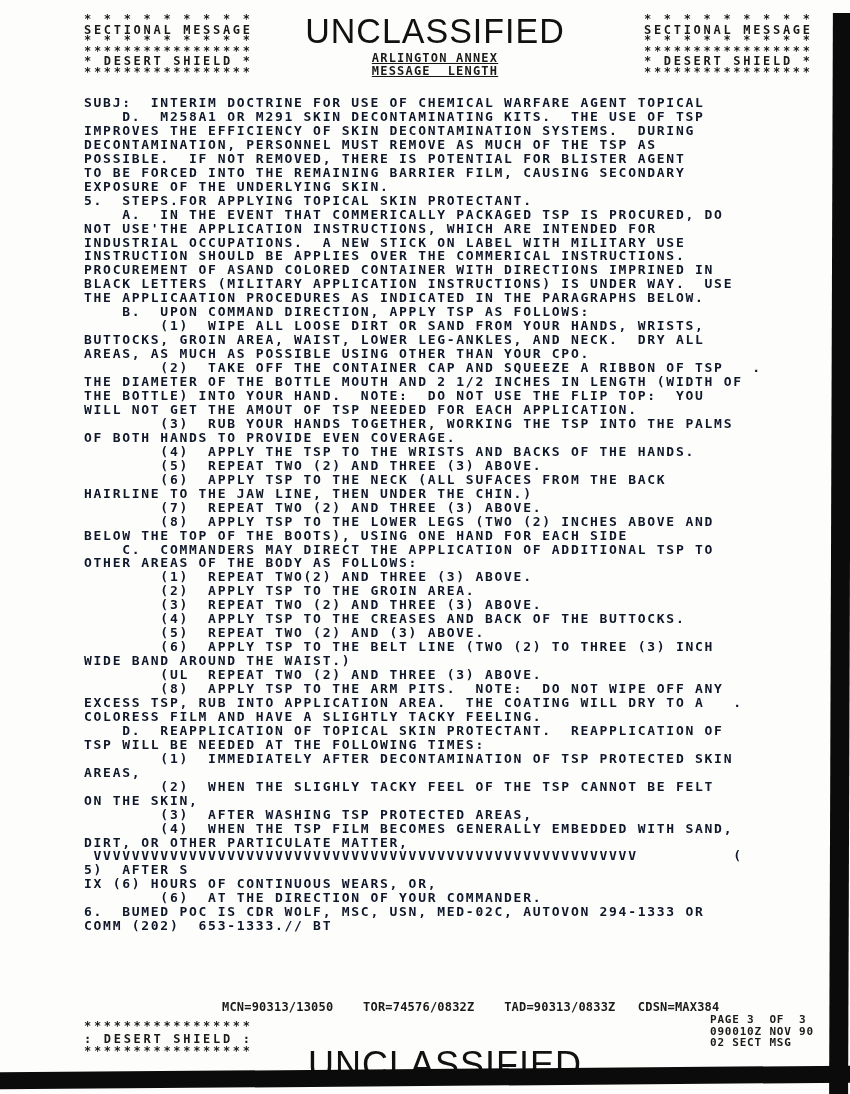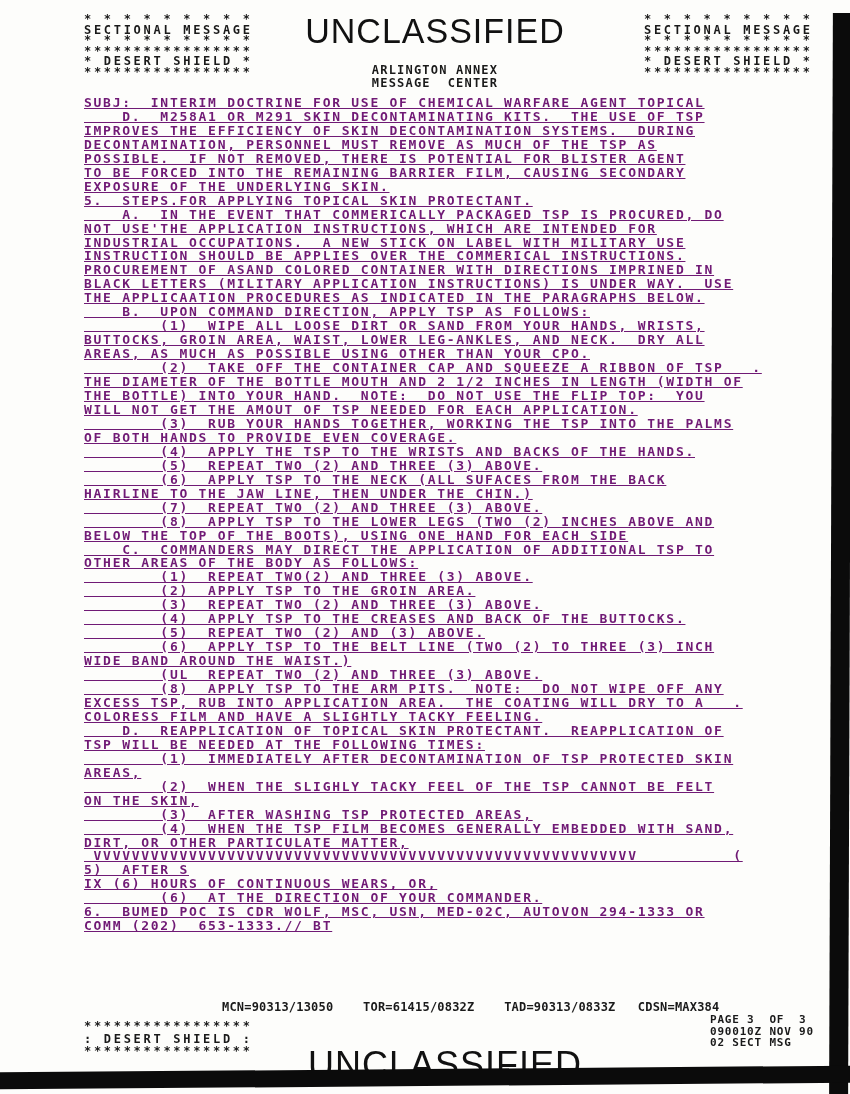--- a/index.html
+++ b/index.html
@@ -44,33 +44,32 @@
     transform: scaleY(1.02);
   }
   .annex {
     font-size: 12px;
     font-weight: 700;
     letter-spacing: 1.2px;
     line-height: 13px;
     white-space: pre;
     color: #1a1a1a;
   }
-  .annex-block { margin-top: 15px; }
+  .annex-block { margin-top: 3px; text-decoration: underline; }
 
   
   .body-text {
     position: absolute;
     left: 84px; top: 96px;
     font-size: 13px;
     font-weight: 700;
     letter-spacing: 1.72px;
     line-height: 13.95px;
     white-space: pre;
-    color: #701a75;
-    text-decoration: underline;
+    color: #0f172a;
   }
 
   
   .mcn-line {
     position: absolute;
     left: 222px; top: 1000px;
     font-size: 12px;
     font-weight: 700;
     letter-spacing: 0.2px;
     white-space: pre;
@@ -120,21 +119,21 @@
 SECTIONAL MESSAGE
 * * * * * * * * *
 *****************
 * DESERT SHIELD *
 *****************</pre>
 
   <div class="center-head">
     <div class="classification">UNCLASSIFIED</div>
     <div class="annex-block">
       <div class="annex">ARLINGTON ANNEX</div>
-      <div class="annex">MESSAGE  CENTER</div>
+      <div class="annex">MESSAGE  LENGTH</div>
     </div>
   </div>
 
   <pre class="stamp stamp-top-right">* * * * * * * * *
 SECTIONAL MESSAGE
 * * * * * * * * *
 *****************
 * DESERT SHIELD *
 *****************</pre>
 
@@ -192,21 +191,21 @@
         (3)  AFTER WASHING TSP PROTECTED AREAS,
         (4)  WHEN THE TSP FILM BECOMES GENERALLY EMBEDDED WITH SAND,
 DIRT, OR OTHER PARTICULATE MATTER,
  VVVVVVVVVVVVVVVVVVVVVVVVVVVVVVVVVVVVVVVVVVVVVVVVVVVVVVVVV          (
 5)  AFTER S
 IX (6) HOURS OF CONTINUOUS WEARS, OR,
         (6)  AT THE DIRECTION OF YOUR COMMANDER.
 6.  BUMED POC IS CDR WOLF, MSC, USN, MED-02C, AUTOVON 294-1333 OR
 COMM (202)  653-1333.// BT</pre>
 
-  <div class="mcn-line">MCN=90313/13050    TOR=61415/0832Z    TAD=90313/0833Z   CDSN=MAX384</div>
+  <div class="mcn-line">MCN=90313/13050    TOR=74576/0832Z    TAD=90313/0833Z   CDSN=MAX384</div>
 
   <pre class="stamp stamp-bottom-left">*****************
 : DESERT SHIELD :
 *****************</pre>
 
   <div class="center-foot">
     <div class="classification classification-bottom">UNCLASSIFIED</div>
   </div>
 
   <pre class="page-info">PAGE 3  OF  3

